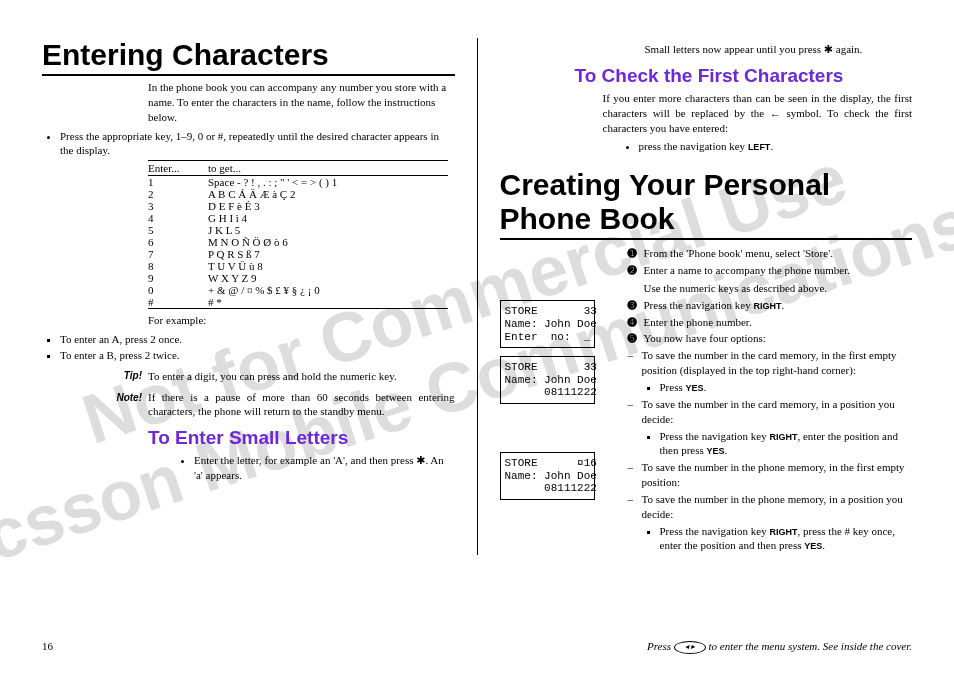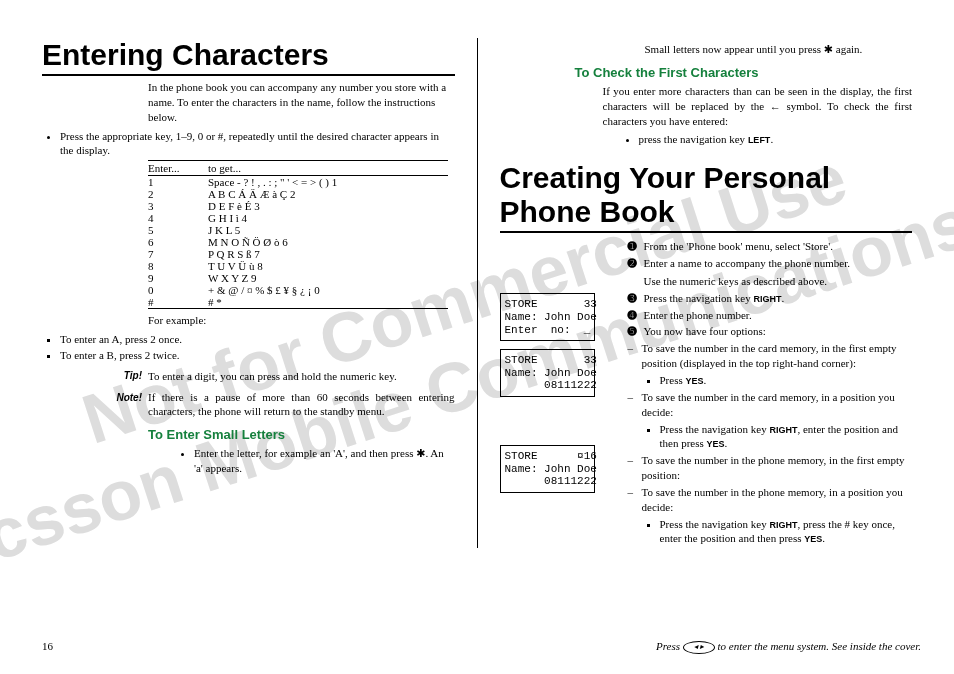--- a/index.html
+++ b/index.html
@@ -4,21 +4,21 @@
 <style>
   body{margin:0;background:#fff;font-family:"Times New Roman",serif;color:#000}
   .page{width:954px;height:674px;position:relative;box-sizing:border-box;padding:38px 42px 30px 42px}
   .watermark{position:absolute;left:50%;top:50%;transform:translate(-50%,-50%) rotate(-18deg);font-size:70px;font-weight:bold;color:#ddd;white-space:pre;text-align:center;line-height:1.15;font-family:Arial,sans-serif;pointer-events:none}
   .cols{display:flex;gap:0;position:relative;z-index:1}
   .col{flex:1;min-width:0}
   .col.left{padding-right:22px}
   .col.right{padding-left:22px}
   .divider{width:0;border-left:1px solid #000;margin:0}
   h1.sec{font-family:Verdana,Geneva,sans-serif;font-weight:bold;font-size:30px;margin:0 0 4px 0;border-bottom:2px solid #000;padding-bottom:2px}
-  h2.sub{font-family:Verdana,Geneva,sans-serif;font-weight:bold;font-size:13px;margin:8px 0 4px 0;color:#15803d}
+  h2.sub{font-family:Verdana,Geneva,sans-serif;font-weight:bold;font-size:19px;margin:8px 0 4px 0;color:#6d28d9}
   .body,.li,.tip,.note,.small{font-size:11px;line-height:1.35}
   .body{margin:4px 0 4px 0}
   .intro{margin-left:106px}
   .tbl{margin-left:106px;font-size:11px;border-top:1px solid #000;border-bottom:1px solid #000;width:300px}
   .tbl .hdr{border-bottom:1px solid #000;display:flex;padding:1px 0}
   .tbl .row{display:flex;padding:0}
   .tbl .c1{width:60px}
   .tbl .c2{flex:1}
   ul.bul{list-style:disc;margin:2px 0 2px 0;padding-left:18px}
   ul.sq{list-style:square;margin:2px 0 2px 0;padding-left:18px}
@@ -30,21 +30,21 @@
   .sec-indent{margin-left:106px}
   .right-row{display:flex;gap:10px;align-items:flex-start}
   .lcd{border:1px solid #000;font-family:"Courier New",monospace;font-size:11px;line-height:1.15;padding:4px 4px;width:95px;min-height:34px;flex-shrink:0;box-sizing:border-box;white-space:pre;margin-bottom:8px}
   .right-content{flex:1}
   ol.num{list-style:none;margin:2px 0;padding:0}
   ol.num>li{position:relative;padding-left:16px;margin:2px 0}
   ol.num>li .n{position:absolute;left:0;font-weight:bold}
   .dash{list-style:none;margin:2px 0;padding-left:0}
   .dash>li{position:relative;padding-left:14px;margin:2px 0}
   .dash>li::before{content:"–";position:absolute;left:0}
-  .footer{position:absolute;bottom:20px;left:42px;right:33px;display:flex;justify-content:space-between;font-size:11px}
+  .footer{position:absolute;bottom:20px;left:42px;right:42px;display:flex;justify-content:space-between;font-size:11px}
   .footer .hint{font-style:italic}
   .navicon{display:inline-block;border:1px solid #000;border-radius:50%/50%;width:30px;height:11px;position:relative;vertical-align:middle;font-size:8px;text-align:center;line-height:9px}
   .b{font-weight:bold;font-family:Verdana,Geneva,sans-serif;font-size:9px}
 </style>
 </head>
 <body>
 
 <div class="page">
   <div class="watermark"><span>Not for Commercial Use</span>
 <span>Ericsson Mobile Communications AB</span></div>

